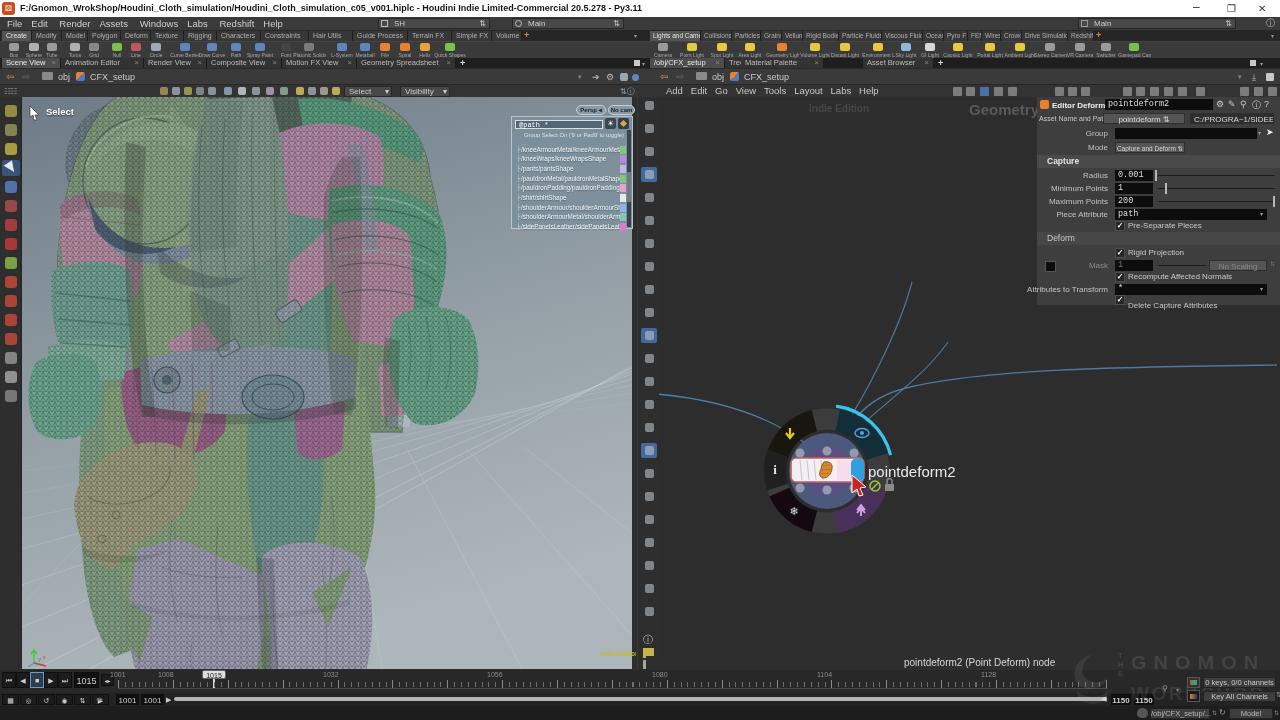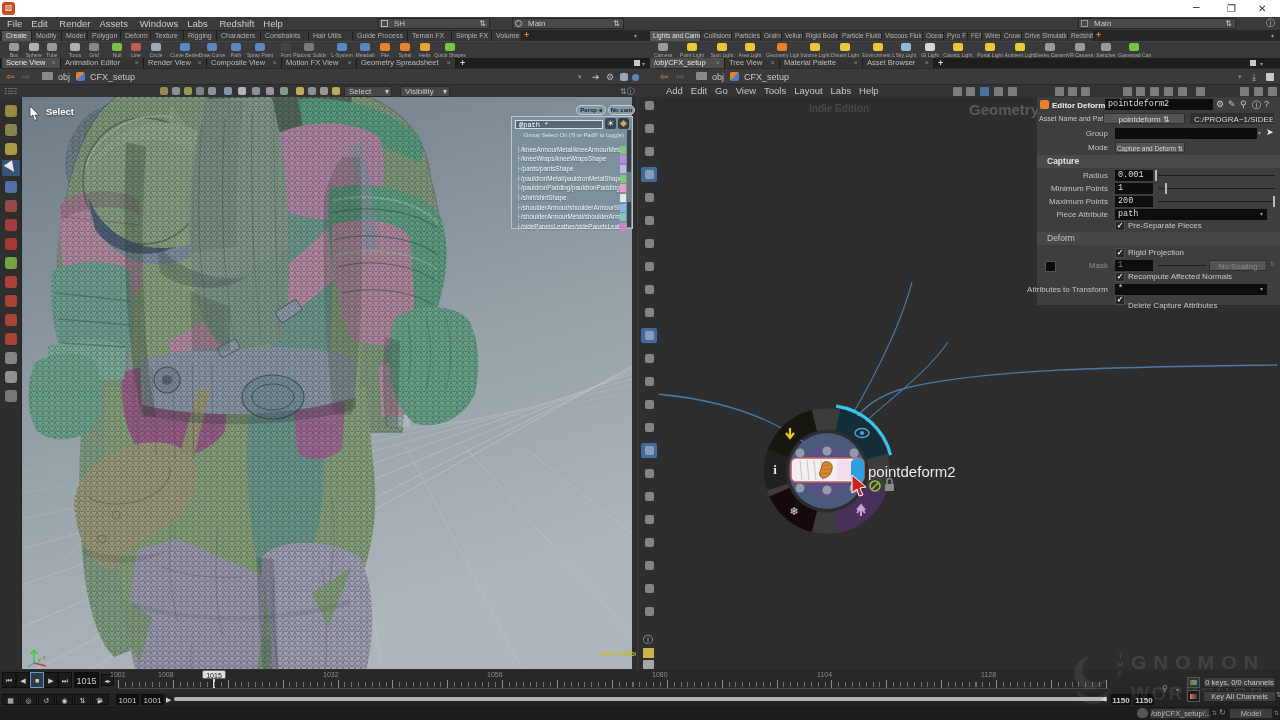--- a/index.html
+++ b/index.html
@@ -44,20 +44,21 @@
 #playrow{left:0;top:670px;width:1280px;height:23px;background:#282828;}
 #rangerow{left:0;top:693px;width:1280px;height:13px;background:#232323;}
 #statusbar{left:0;top:706px;width:1280px;height:14px;background:#1d1d1d;}
 .pbtn{position:absolute;background:#1c1c1c;border:1px solid #0f0f0f;color:#cfcfcf;text-align:center;box-sizing:border-box;}
 .tlab{position:absolute;color:#8c8c8c;font-size:7px;}
 </style></head>
 <body>
 <div id="app">
 <div class="abs" id="titlebar">
 <span style="position:absolute;left:2px;top:2px;width:13px;height:13px;border-radius:3px;background:#c74e1f;color:#fff;font-size:8px;line-height:13px;text-align:center;font-weight:normal">⚄</span>
+<span style="position:absolute;left:20px;">F:/Gnomon_WrokShop/Houdini_Cloth_simulation/Houdini_Cloth_simulation_c05_v001.hiplc - Houdini Indie Limited-Commercial 20.5.278 - Py3.11</span>
 <span style="position:absolute;left:1193px;top:-1px;color:#333;font-weight:normal;font-size:12px">–</span>
 <span style="position:absolute;left:1227px;top:0px;color:#333;font-weight:normal;font-size:10px">❐</span>
 <span style="position:absolute;left:1258px;top:0px;color:#333;font-weight:normal;font-size:10px">✕</span>
 </div>
 <div class="abs" id="menubar">
 <span style="margin-left:7px">File</span><span style="margin-left:9px">Edit</span>
 <span style="margin-left:9px">Render</span><span style="margin-left:9px">Assets</span>
 <span style="margin-left:9px">Windows</span><span style="margin-left:9px">Labs</span>
 <span style="margin-left:9px">Redshift</span><span style="margin-left:9px">Help</span>
 <span class="dd" style="left:378px;top:1px;width:112px;height:11px;line-height:9px;padding-left:15px">SH<span style="float:right;margin-right:3px">⇅</span></span>
@@ -258,21 +259,21 @@
       <span class="ptab" style="left:61px;width:74px">Animation Editor<span style="float:right;color:#888">×</span></span>
       <span class="ptab" style="left:144px;width:54px">Render View<span style="float:right;color:#888">×</span></span>
       <span class="ptab" style="left:207px;width:66px">Composite View<span style="float:right;color:#888">×</span></span>
       <span class="ptab" style="left:282px;width:66px">Motion FX View<span style="float:right;color:#888">×</span></span>
       <span class="ptab" style="left:357px;width:90px">Geometry Spreadsheet<span style="float:right;color:#888">×</span></span>
       <span style="position:absolute;left:460px;top:0;color:#ddd;font-size:9px;font-weight:bold">+</span>
       <span style="position:absolute;left:634px;top:2px;width:6px;height:6px;background:#c8c8c8"></span>
       <span style="position:absolute;left:642px;top:2px;color:#999;font-size:6px">▾</span>
       <span class="ptab act" style="left:650px;width:66px">/obj/CFX_setup<span style="float:right;color:#888">×</span></span>
       <span class="ptab" style="left:725px;width:46px">Tree View<span style="float:right;color:#888">×</span></span>
-      <span class="ptab" style="left:780px;width:74px">Material Palette<span style="float:right;color:#888">×</span></span>
+      <span class="ptab" style="left:741px;width:74px">Material Palette<span style="float:right;color:#888">×</span></span>
       <span class="ptab" style="left:863px;width:62px">Asset Browser<span style="float:right;color:#888">×</span></span>
       <span style="position:absolute;left:938px;top:0;color:#ddd;font-size:9px;font-weight:bold">+</span>
       <span style="position:absolute;left:1250px;top:2px;width:6px;height:6px;background:#c8c8c8"></span>
       <span style="position:absolute;left:1260px;top:2px;color:#999;font-size:6px">▾</span>
     </div>
 <div class="abs" id="pathbar">
 <span style="position:absolute;left:6px;top:0;color:#d89a45;font-size:10px">⇦</span>
 <span style="position:absolute;left:22px;top:0;color:#6f6f6f;font-size:10px">⇨</span>
 <span style="position:absolute;left:42px;top:3px;width:11px;height:8px;background:#8a8a8a;border-radius:1px"></span>
 <span style="position:absolute;left:58px;">obj</span>
@@ -603,20 +604,23 @@
           <path d="M-3,-8 C3,-9 6,-6 5,-1 C4,4 1,8 -4,8 C-8,7 -8,3 -6,-1 C-5,-4 -5,-6 -3,-8 Z" fill="#d88a30" stroke="#8a5518" stroke-width="1"></path>
           <path d="M-4,-4 L3,-5 M-5,0 L4,-1 M-6,4 L2,3" stroke="#a86820" stroke-width="0.7"></path>
         </g>
         <text x="209" y="380" font-size="15" fill="#e9e9ed">pointdeform2</text>
         <circle cx="216" cy="389" r="5" fill="none" stroke="#9ac83e" stroke-width="1.5"></circle>
         <path d="M213,392 L219,386" stroke="#9ac83e" stroke-width="1.5"></path>
         <rect x="226" y="387" width="9" height="7" rx="1" fill="#8a8a8a"></rect>
         <path d="M228,387 L228,384 A2.5,2.5 0 0 1 233,384 L233,387" stroke="#8a8a8a" stroke-width="1.5" fill="none"></path>
         <path d="M193,378 L207,390 L201,391 L204,398 L200,399 L198,392 L193,396 Z" fill="#cc2222" stroke="#fff" stroke-width="1"></path>
       </svg><span style="position:absolute;left:150px;top:6px;color:#484848;font-size:10px;font-weight:bold">Indie Edition</span><span style="position:absolute;left:310px;top:4px;color:#5a5a5a;font-size:15px;font-weight:bold">Geometry</span></div>
+<div class="abs" id="statusrow">
+      <span style="position:absolute;left:258px">pointdeform2 (Point Deform) node</span>
+    </div>
 <div class="abs" id="params">
       <span style="position:absolute;left:3px;top:3px;width:9px;height:9px;background:#e8822c;border-radius:2px"></span>
       <span style="position:absolute;left:15px;top:4px;font-weight:bold;color:#eee;font-size:8px">Editor Deform</span>
       <span class="pfield" style="left:68px;top:2px;width:108px;height:11px">pointdeform2</span>
       <span style="position:absolute;left:179px;top:2px;color:#c8c8c8;font-size:9px">⚙</span>
       <span style="position:absolute;left:191px;top:2px;color:#c8c8c8;font-size:9px">✎</span>
       <span style="position:absolute;left:203px;top:2px;color:#c8c8c8;font-size:9px">⚲</span>
       <span style="position:absolute;left:215px;top:2px;color:#c8c8c8;font-size:9px">ⓘ</span>
       <span style="position:absolute;left:227px;top:2px;color:#c8c8c8;font-size:9px">?</span>
       <span style="position:absolute;left:2px;top:18px;font-size:7px">Asset Name and Path</span>

